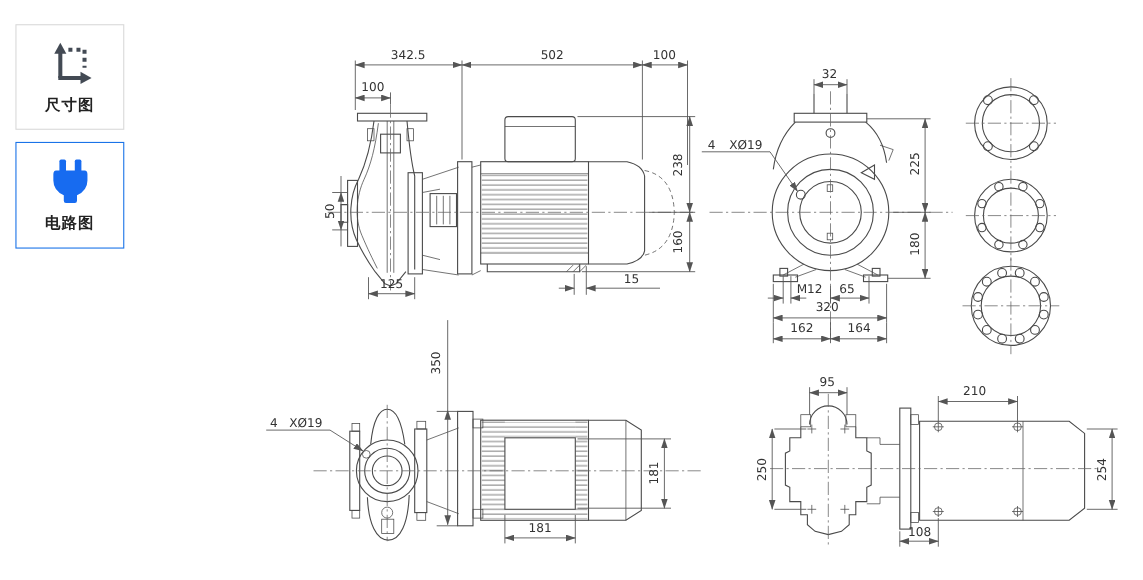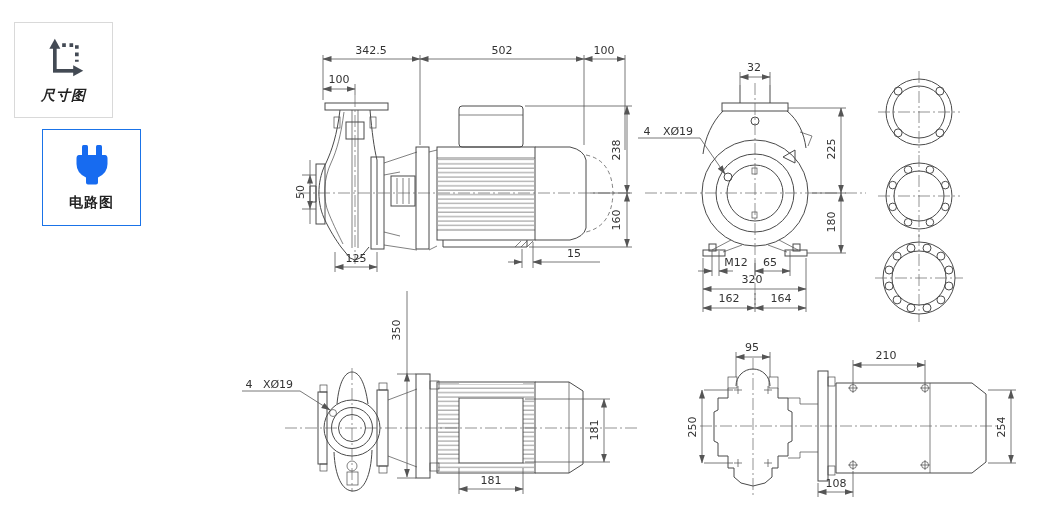--- a/index.html
+++ b/index.html
@@ -1,21 +1,21 @@
 <!DOCTYPE html>
 <html><head>
 <meta charset="utf-8">
 <style>
   html,body{margin:0;padding:0;background:#fff;}
   body{width:1039px;height:527px;position:relative;font-family:"Liberation Sans",sans-serif;overflow:hidden;}
   .thumb-btn{position:absolute;left:14px;width:99px;height:96px;background:#fff;border:1px solid #d9d9d9;
     display:flex;flex-direction:column;align-items:center;justify-content:center;gap:7px;cursor:pointer;padding:0;}
-  .thumb-btn.selected{border:1px solid #1a73e8;margin-left:28px;}
+  .thumb-btn.selected{border:1px solid #1a73e8;}
   .thumb-btn .lbl{font-size:14px;font-weight:700;color:#222;letter-spacing:1px;}
-  #btn-dim{top:22px;font-style:italic;}
+  #btn-dim{top:22px;}
   #btn-circuit{top:129px;height:97px;}
   #drawing-svg{position:absolute;left:0;top:0;}
   svg text{fill:#333;stroke:none;font-family:"DejaVu Sans","Liberation Sans",sans-serif;font-size:11px;text-anchor:middle;}
   .art{stroke:#4a4a4a;fill:none;stroke-width:1;}
   .thin{stroke-width:.7;}
   .dim,.ext{stroke:#555;stroke-width:.8;fill:none;}
   .cl{stroke:#666;stroke-width:.7;fill:none;stroke-dasharray:12 3 2 3;}
   .dash{stroke-dasharray:4 3;}
 </style>
 </head>

